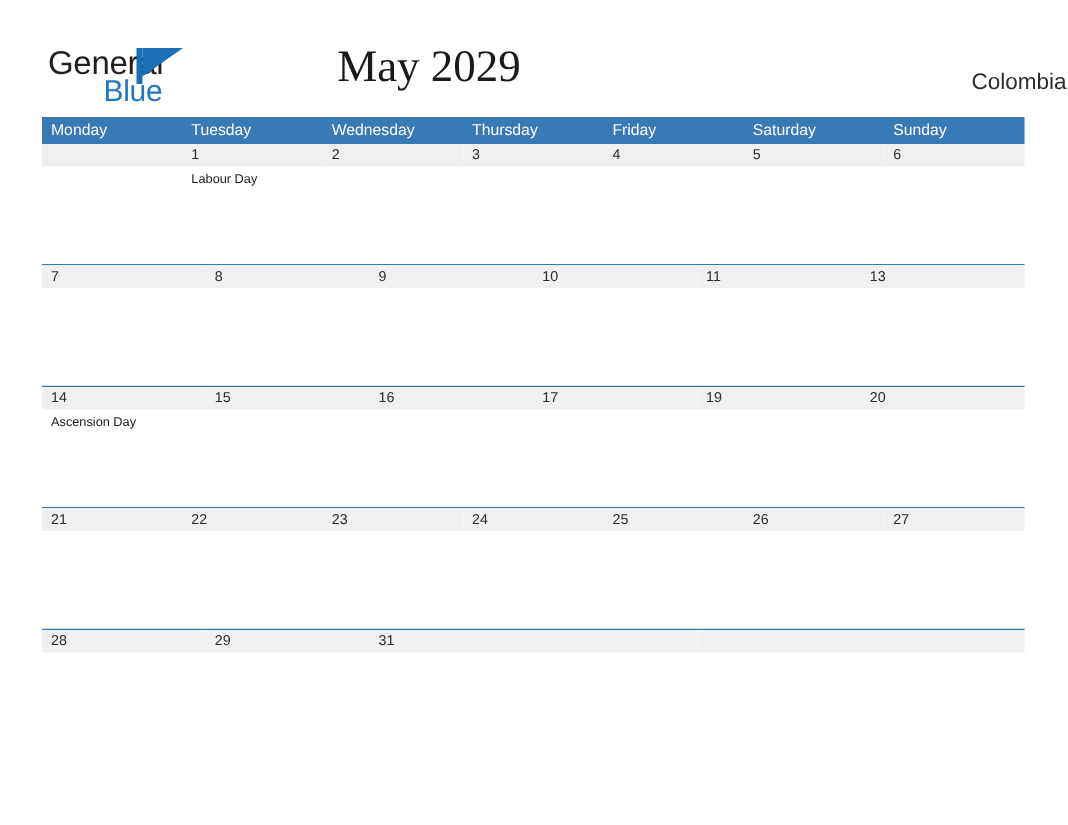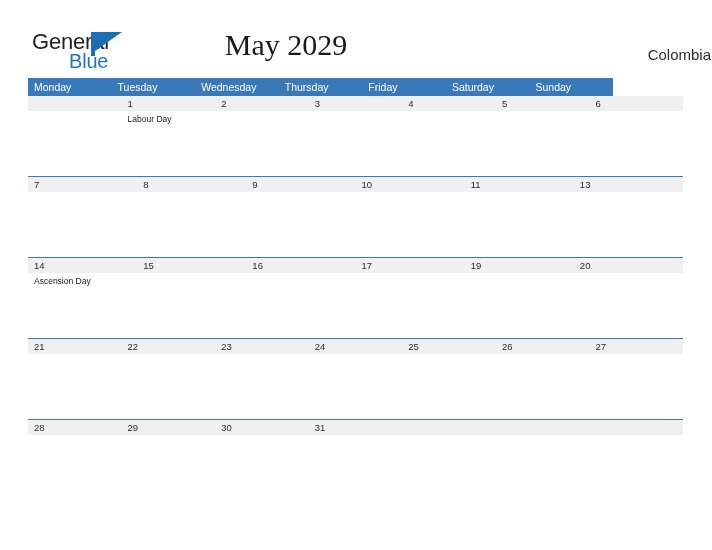--- a/index.html
+++ b/index.html
@@ -113,21 +113,21 @@
   
   .calendar {
     position: absolute;
     left: 28px;
     top: 78px;
     width: 655px;
   }
 
   .dow-row {
     display: flex;
-    width: 585px;
+    width: 655px;
     height: 18px;
     background: #3a79b8;
   }
   .dow-cell {
     flex: 1 1 0;
     box-sizing: border-box;
     padding-left: 6px;
     color: #ffffff;
     font-size: 10.5px;
     line-height: 18px;
@@ -346,24 +346,20 @@
           <div class="week-inner">
             <div class="day-cell">
               <div class="day-band">28</div>
               <div class="day-events"></div>
             </div>
             <div class="day-cell">
               <div class="day-band">29</div>
               <div class="day-events"></div>
             </div>
             <div class="day-cell">
-              <div class="day-band">30</div>
-              <div class="day-events"></div>
-            </div>
-            <div class="day-cell">
               <div class="day-band">31</div>
               <div class="day-events"></div>
             </div>
             <div class="day-cell empty">
               <div class="day-band"></div>
               <div class="day-events"></div>
             </div>
             <div class="day-cell empty">
               <div class="day-band"></div>
               <div class="day-events"></div>

